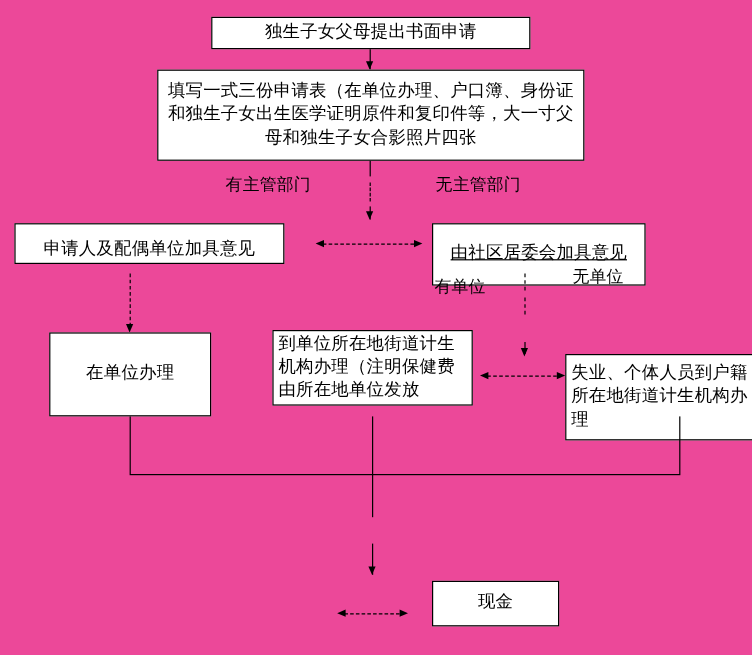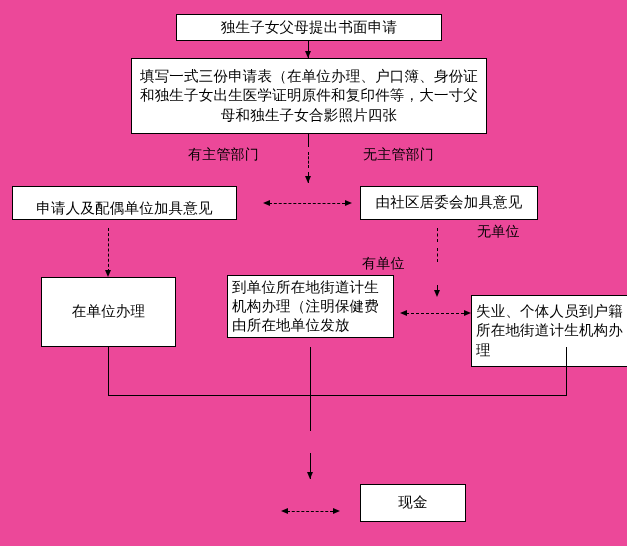--- a/index.html
+++ b/index.html
@@ -110,32 +110,32 @@
   <div class="vline" style="left:308px; top:172px; height:11px;"></div>
   <div class="arrow-down" style="left:304.5px; top:176px;"></div>
 
   <div class="label" style="left:188px; top:147px;">有主管部门</div>
   <div class="label" style="left:363px; top:147px;">无主管部门</div>
 
   <div class="box" style="left:12px; top:186px; width:225px; height:34px;align-items:flex-end;">
     <span>申请人及配偶单位加具意见</span>
   </div>
 
-  <div class="box" style="left:360px; top:186px; width:178px; height:34px;">
+  <div class="box" style="left:360px; top:186px; width:178px; height:52px;text-decoration:underline;">
     <span>由社区居委会加具意见</span>
   </div>
 
   <div class="hdash" style="left:269px; top:203px; width:76px;"></div>
   <div class="arrow-left" style="left:263px; top:199.5px;"></div>
   <div class="arrow-right" style="left:345px; top:199.5px;"></div>
 
   <div class="vdash" style="left:108px; top:228px; height:44px;"></div>
   <div class="arrow-down" style="left:104.5px; top:270px;"></div>
 
-  <div class="label" style="left:362px; top:232px;margin-top:24px;">有单位</div>
+  <div class="label" style="left:362px; top:232px;">有单位</div>
   <div class="label" style="left:477px; top:224px;">无单位</div>
 
   <div class="vdash" style="left:437px; top:228px; height:14px;"></div>
   <div class="vdash" style="left:437px; top:248px; height:14px;"></div>
   <div class="vline" style="left:437px; top:285px; height:10px;"></div>
   <div class="arrow-down" style="left:433.5px; top:290px;"></div>
 
   <div class="box" style="left:41px; top:277px; width:135px; height:70px;">
     <span>在单位办理</span>
   </div>

